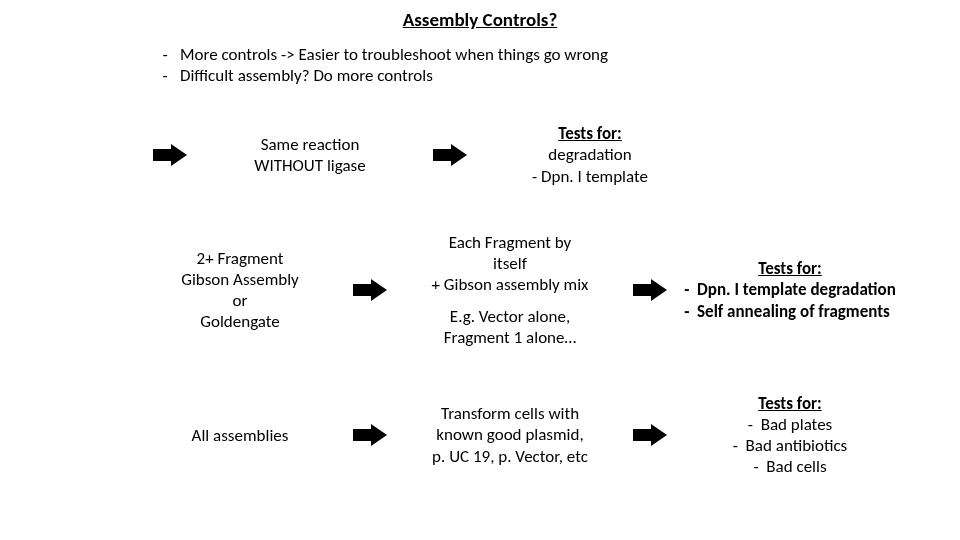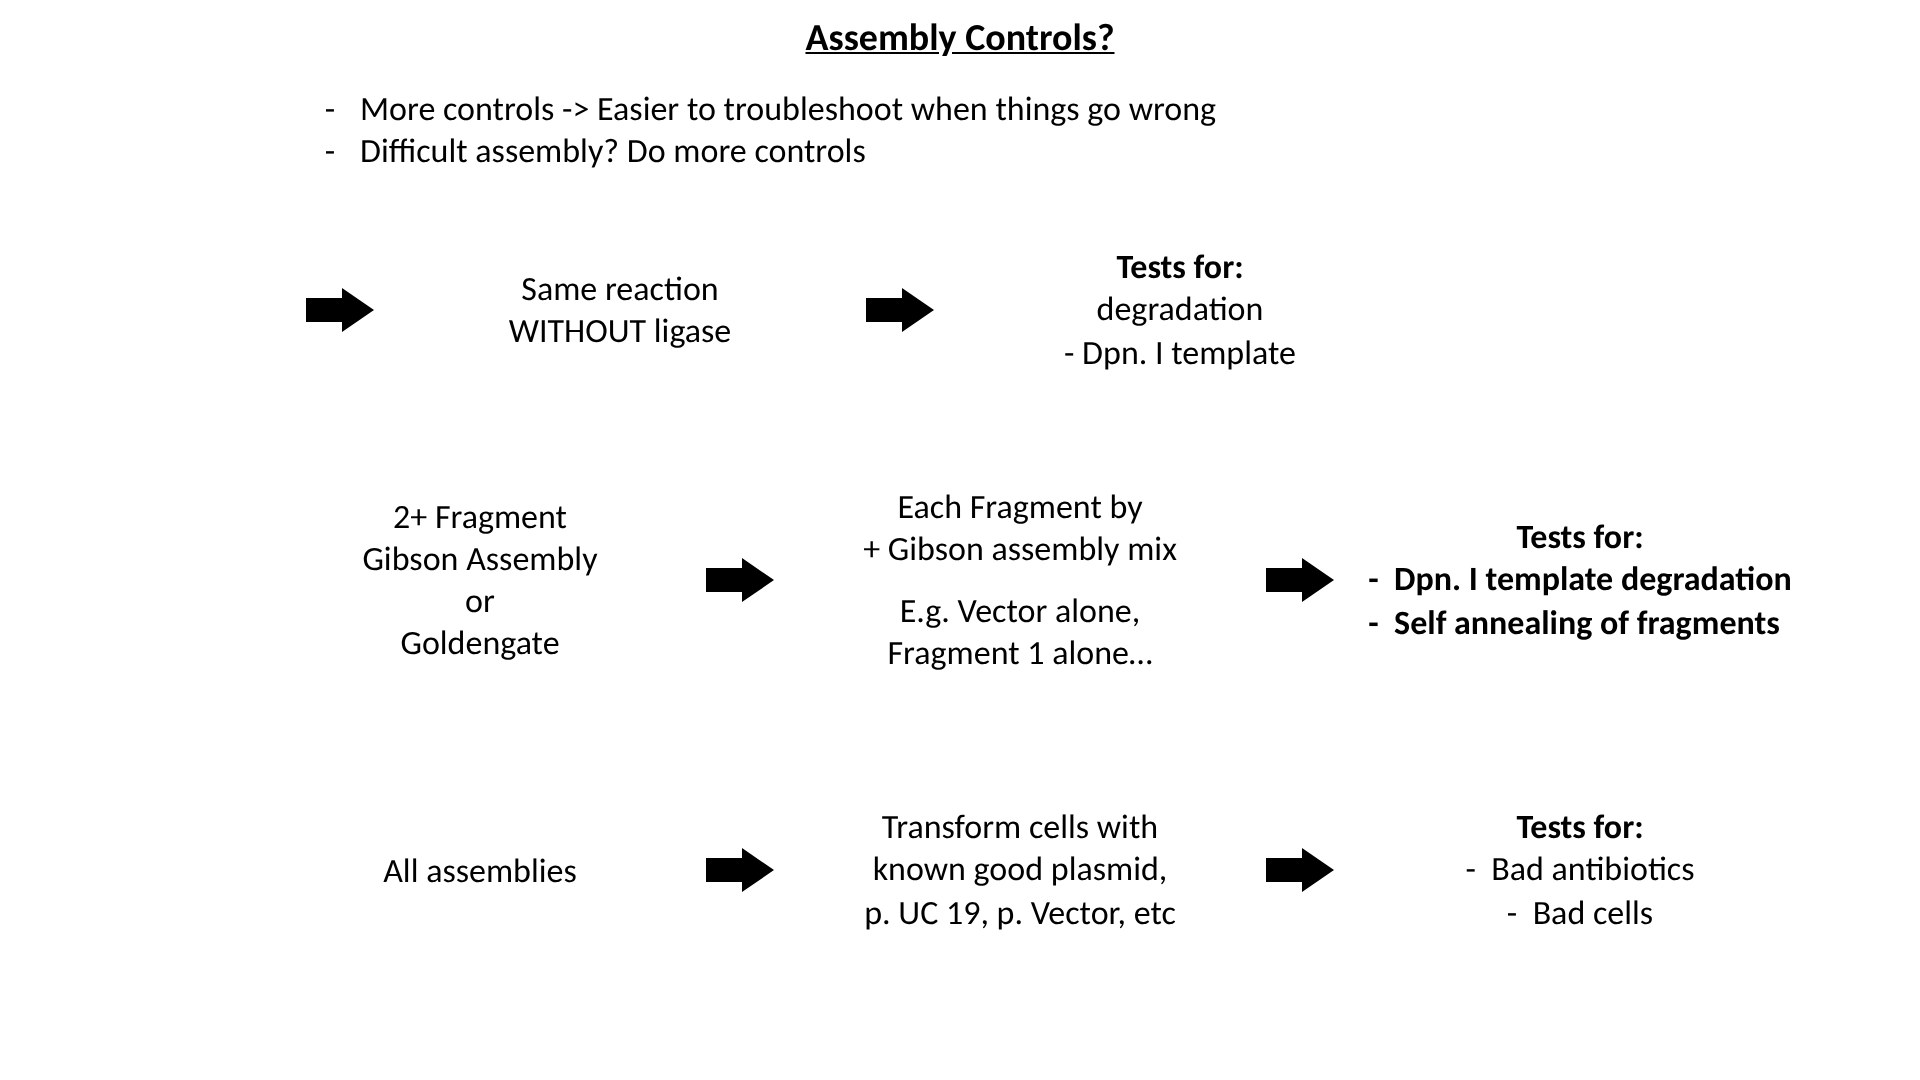--- a/index.html
+++ b/index.html
@@ -59,20 +59,21 @@
   .col-right { width: 220px; text-align: center; }
   .arrow-cell {
     width: 60px;
     display: flex;
     align-items: center;
     justify-content: center;
   }
   svg.arrow { display: block; }
   .tests-heading {
     font-weight: 700;
+    text-decoration: underline;
   }
   .tests-list {
     display: inline-block;
     text-align: left;
     font-weight: bold;
   }
   .multi { line-height: 1.25; }
   .center-block { text-align: center; }
 </style>
 </head>
@@ -124,20 +125,21 @@
         <div>or</div>
         <div>Goldengate</div>
       </div>
       <div class="arrow-cell">
         <svg class="arrow" width="34" height="22" viewBox="0 0 34 22">
           <polygon points="0,5 18,5 18,0 34,11 18,22 18,17 0,17" fill="#000"></polygon>
         </svg>
       </div>
       <div class="col-mid multi">
         <div>Each Fragment by</div>
+        <div>itself</div>
         <div>+ Gibson assembly mix</div>
         <div style="height:10px"></div>
         <div>E.g. Vector alone,</div>
         <div>Fragment 1 alone…</div>
       </div>
       <div class="arrow-cell">
         <svg class="arrow" width="34" height="22" viewBox="0 0 34 22">
           <polygon points="0,5 18,5 18,0 34,11 18,22 18,17 0,17" fill="#000"></polygon>
         </svg>
       </div>
@@ -162,19 +164,20 @@
         <div>known good plasmid,</div>
         <div>p. UC 19, p. Vector, etc</div>
       </div>
       <div class="arrow-cell">
         <svg class="arrow" width="34" height="22" viewBox="0 0 34 22">
           <polygon points="0,5 18,5 18,0 34,11 18,22 18,17 0,17" fill="#000"></polygon>
         </svg>
       </div>
       <div class="col-right multi center-block">
         <div class="tests-heading">Tests for:</div>
+        <div>-&nbsp;&nbsp;<span>Bad plates</span></div>
         <div>-&nbsp;&nbsp;<span>Bad antibiotics</span></div>
         <div>-&nbsp;&nbsp;<span>Bad cells</span></div>
       </div>
     </div>
 
   </div>
 </div>
 
 </body></html>

